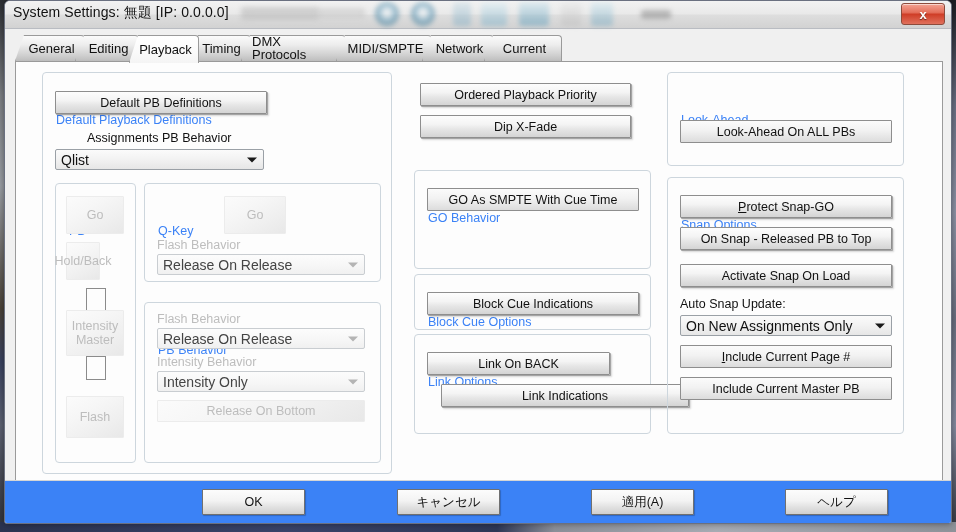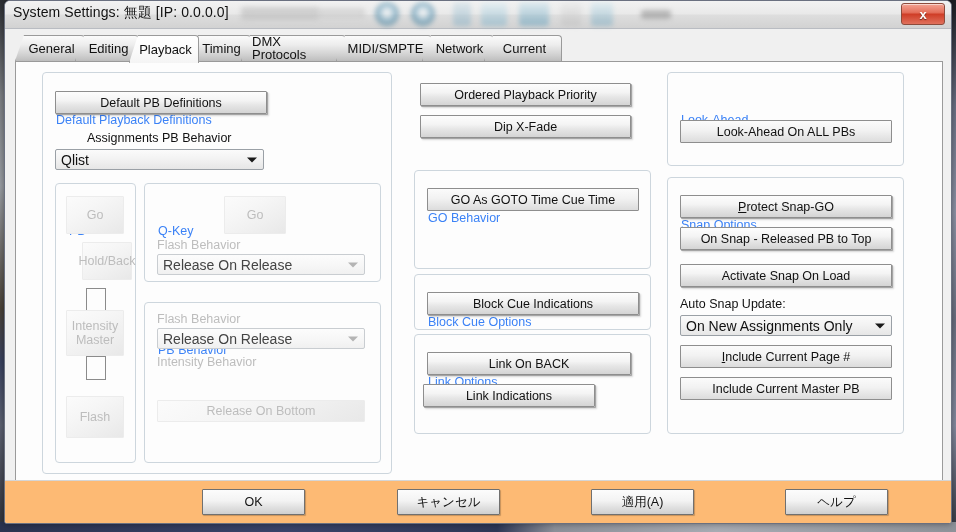--- a/index.html
+++ b/index.html
@@ -111,21 +111,21 @@
   .combo.disabled .arrow{border-top-color:#b4b4b4;}
 
   .lbl-static{position:absolute;font-size:12.5px;color:#111;white-space:nowrap;}
   .lbl-static.dim{color:#bdbdbd;}
 
   
   .fader-top,.fader-bot{position:absolute;width:18px;border:1px solid #8b8b8b;background:#fdfdfd;}
 
   
   .botbar{position:absolute;left:0;bottom:0;width:946px;height:42px;
-     background:#fdba74;border-top:1px solid #d5d5d5;}
+     background:#3b82f6;border-top:1px solid #d5d5d5;}
   .botbtn{position:absolute;top:8px;height:26px;box-sizing:border-box;
      border:1px solid #707070;border-radius:1px;
      background:linear-gradient(180deg,#fcfcfc 0%,#f3f3f3 45%,#e2e2e2 70%,#cfcfcf 100%);
      box-shadow:1px 1px 1px rgba(0,0,0,.22);
      font-size:12.5px;color:#111;
      display:flex;align-items:center;justify-content:center;cursor:pointer;}
 </style>
 </head>
 <body>
 
@@ -192,21 +192,21 @@
 
         <div class="combo" style="left:12px;top:76px;width:209px;">
           <span>Qlist</span>
           <span class="arrow"></span>
         </div>
 
         <div class="gb" style="left:12px;top:110px;width:79px;height:278px;">
           <div class="gb-title">PB</div>
 
           <div class="btn disabled" style="left:10px;top:12px;width:58px;height:38px;">Go</div>
-          <div class="btn disabled" style="left:10px;top:58px;width:50px;height:38px;margin-left:16px;">Hold/Back</div>
+          <div class="btn disabled" style="left:10px;top:58px;width:34px;height:38px;">Hold/Back</div>
 
           <div class="fader-top" style="left:30px;top:104px;height:22px;"></div>
           <div class="btn disabled" style="left:10px;top:126px;width:58px;height:46px;flex-direction:column;line-height:14px;">
             <span>Intensity</span>
             <span>Master</span>
           </div>
           <div class="fader-bot" style="left:30px;top:172px;height:22px;"></div>
 
           <div class="btn disabled" style="left:10px;top:212px;width:58px;height:42px;">Flash</div>
         </div>
@@ -222,41 +222,45 @@
         </div>
 
         <div class="gb" style="left:101px;top:229px;width:235px;height:159px;">
           <div class="gb-title">PB Behavior</div>
           <div class="lbl-static dim" style="left:12px;top:9px;">Flash Behavior</div>
           <div class="combo disabled" style="left:12px;top:25px;width:208px;">
             <span>Release On Release</span>
             <span class="arrow"></span>
           </div>
           <div class="lbl-static dim" style="left:12px;top:52px;">Intensity Behavior</div>
+          <div class="combo disabled" style="left:12px;top:68px;width:208px;">
+            <span>Intensity Only</span>
+            <span class="arrow"></span>
+          </div>
           <div class="btn disabled" style="left:12px;top:97px;width:208px;height:22px;">Release On Bottom</div>
         </div>
       </div>
 
       <div class="btn" style="left:404px;top:21px;width:211px;height:23px;">Ordered Playback Priority</div>
       <div class="btn" style="left:404px;top:53px;width:211px;height:23px;">Dip X-Fade</div>
 
       <div class="gb" style="left:398px;top:108px;width:235px;height:97px;">
         <div class="gb-title">GO Behavior</div>
-        <div class="btn flat" style="left:12px;top:17px;width:212px;height:23px;">GO As GOTO Time Cue Time</div>
+        <div class="btn flat" style="left:12px;top:17px;width:212px;height:23px;">GO As SMPTE With Cue Time</div>
       </div>
 
       <div class="gb" style="left:398px;top:212px;width:235px;height:54px;">
         <div class="gb-title">Block Cue Options</div>
         <div class="btn" style="left:12px;top:17px;width:212px;height:23px;">Block Cue Indications</div>
       </div>
 
       <div class="gb" style="left:398px;top:272px;width:235px;height:98px;">
         <div class="gb-title">Link Options</div>
-        <div class="btn" style="left:12px;top:17px;width:204px;height:23px;">Link On BACK</div>
-        <div class="btn" style="left:8px;top:49px;width:172px;height:23px;">Link Indications</div>
+        <div class="btn" style="left:12px;top:17px;width:183px;height:23px;">Link On BACK</div>
+        <div class="btn" style="left:26px;top:49px;width:248px;height:23px;">Link Indications</div>
       </div>
 
       <div class="gb" style="left:651px;top:10px;width:235px;height:92px;">
         <div class="gb-title">Look-Ahead</div>
         <div class="btn flat" style="left:12px;top:47px;width:212px;height:23px;">Look-Ahead On ALL PBs</div>
       </div>
 
       <div class="gb" style="left:651px;top:115px;width:235px;height:255px;">
         <div class="gb-title">Snap Options</div>
 

